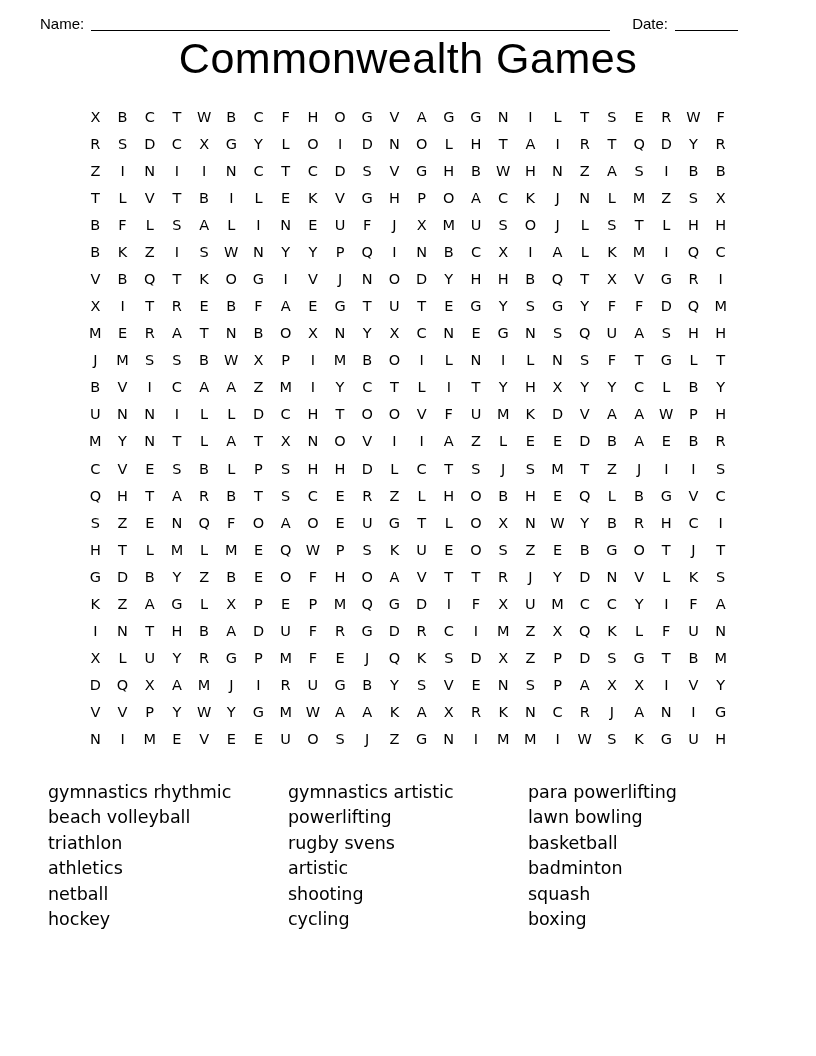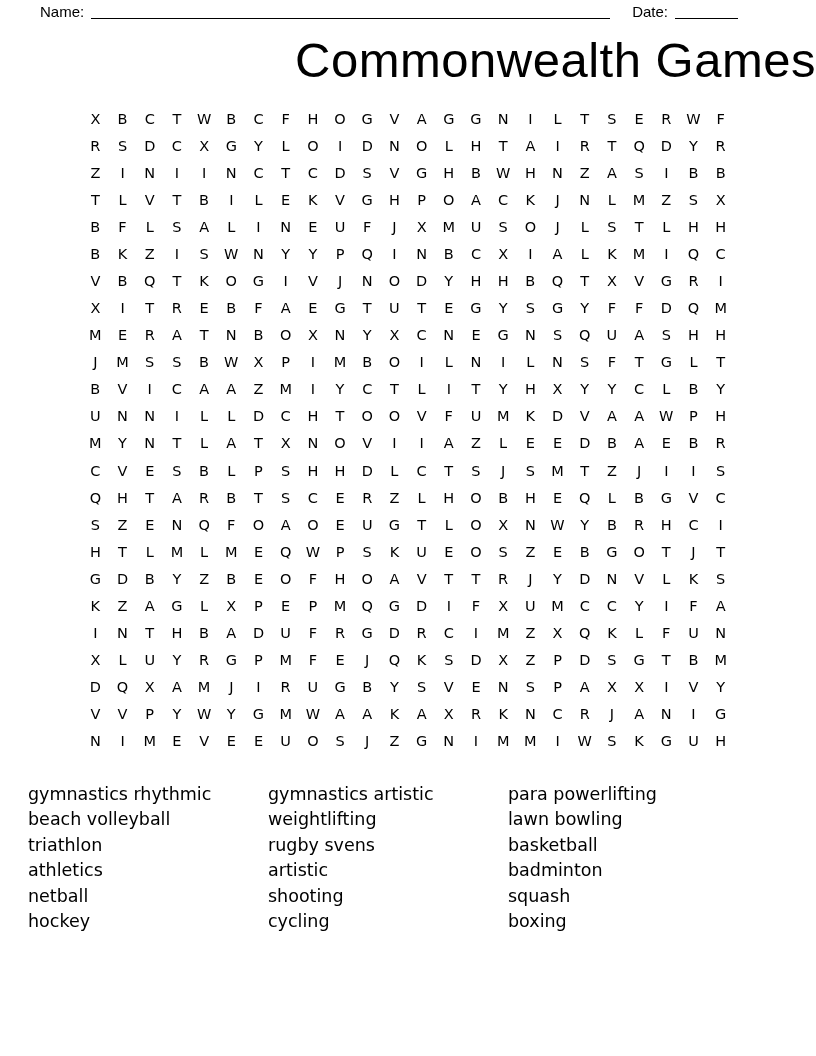--- a/index.html
+++ b/index.html
@@ -2,50 +2,50 @@
 <html><head>
 <meta charset="utf-8">
 <style>
   html, body { margin: 0; padding: 0; background: #ffffff; }
   .page {
     width: 816px; height: 1056px; background: #ffffff; color: #000000;
     font-family: "DejaVu Sans", sans-serif; overflow: hidden; position: relative;
   }
   .header-row {
     display: flex; align-items: flex-end;
-    padding: 3px 78px 0 40px;
+    padding: 15px 78px 0 40px;
     font-family: "Liberation Sans", sans-serif; font-size: 15px;
   }
   .label { white-space: nowrap; }
   .fill-line {
     flex: 1; height: 13px; border-bottom: 1.3px solid #000;
     margin: 0 22px 1px 7px;
   }
   .date-line {
     width: 63px; height: 13px; border-bottom: 1.3px solid #000;
     margin: 0 0 1px 7px;
   }
   .title {
-    text-align: right;
+    text-align: center;
     font-family: "Liberation Sans", sans-serif;
-    font-size: 49px; font-weight: 400; letter-spacing: 0.5px;
-    margin-top: 14px; line-height: 52px;
+    font-size: 43px; font-weight: 400; letter-spacing: 0.5px;
+    line-height: 52px;
   }
   .grid {
     display: grid;
     grid-template-columns: repeat(24, 27.2px);
     justify-content: center;
     margin-top: 19px;
   }
   .cell {
     height: 27.08px;
     display: flex; align-items: center; justify-content: center;
     font-size: 14.5px; font-weight: 400;
   }
-  .words { display: flex; padding: 27px 0 0 28px; }
+  .words { display: flex; padding: 27px 0 0 48px; }
   .word-col { width: 240px; }
   .word { font-size: 17.5px; line-height: 25.4px; }
 </style>
 </head>
 <body>
 
 <div class="page">
 
   <div class="header-row">
     <span class="label">Name:</span>
@@ -639,21 +639,21 @@
       <div class="word-col">
         <div class="word">gymnastics rhythmic</div>
         <div class="word">beach volleyball</div>
         <div class="word">triathlon</div>
         <div class="word">athletics</div>
         <div class="word">netball</div>
         <div class="word">hockey</div>
       </div>
       <div class="word-col">
         <div class="word">gymnastics artistic</div>
-        <div class="word">weightlifting</div>
+        <div class="word">powerlifting</div>
         <div class="word">rugby svens</div>
         <div class="word">artistic</div>
         <div class="word">shooting</div>
         <div class="word">cycling</div>
       </div>
       <div class="word-col">
         <div class="word">para powerlifting</div>
         <div class="word">lawn bowling</div>
         <div class="word">basketball</div>
         <div class="word">badminton</div>

